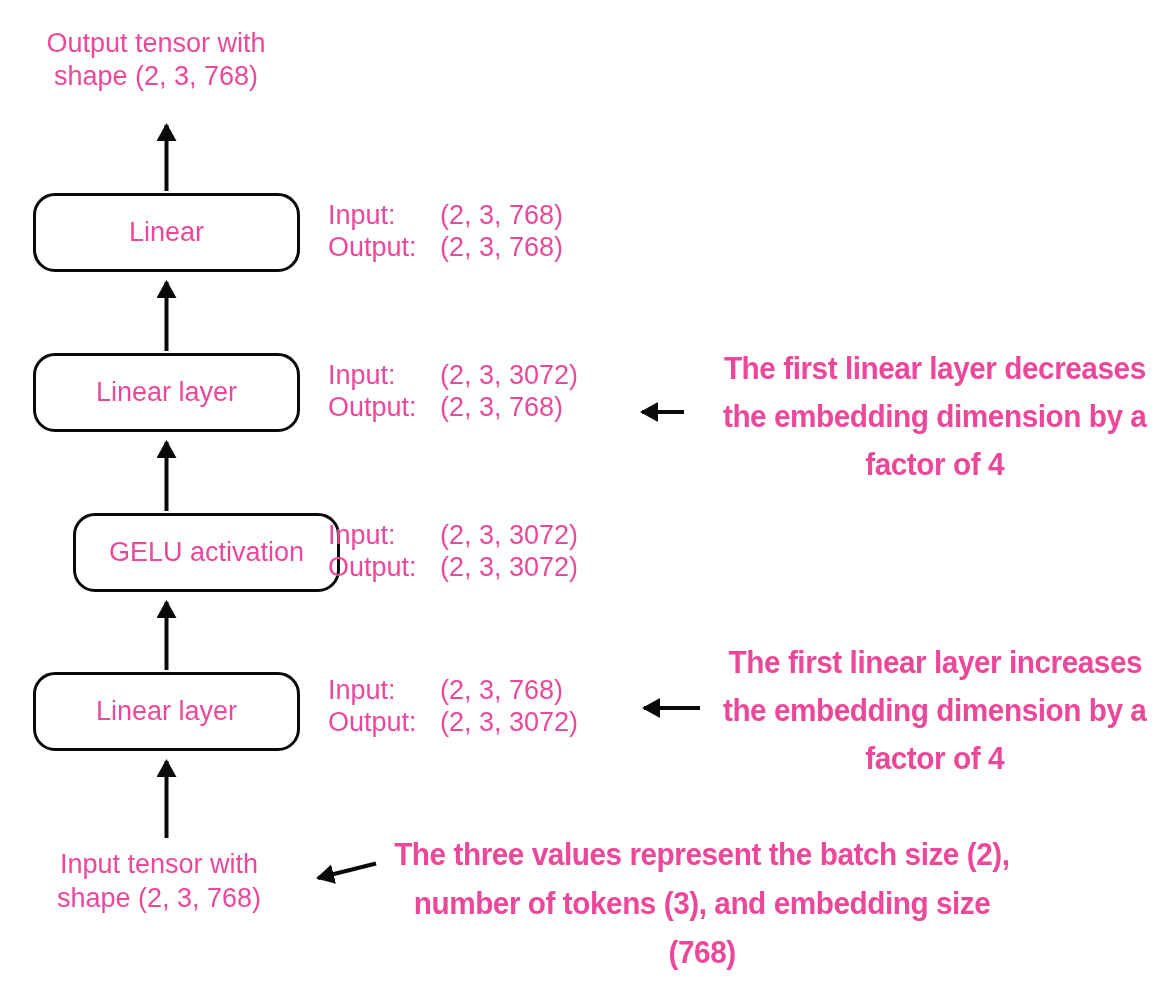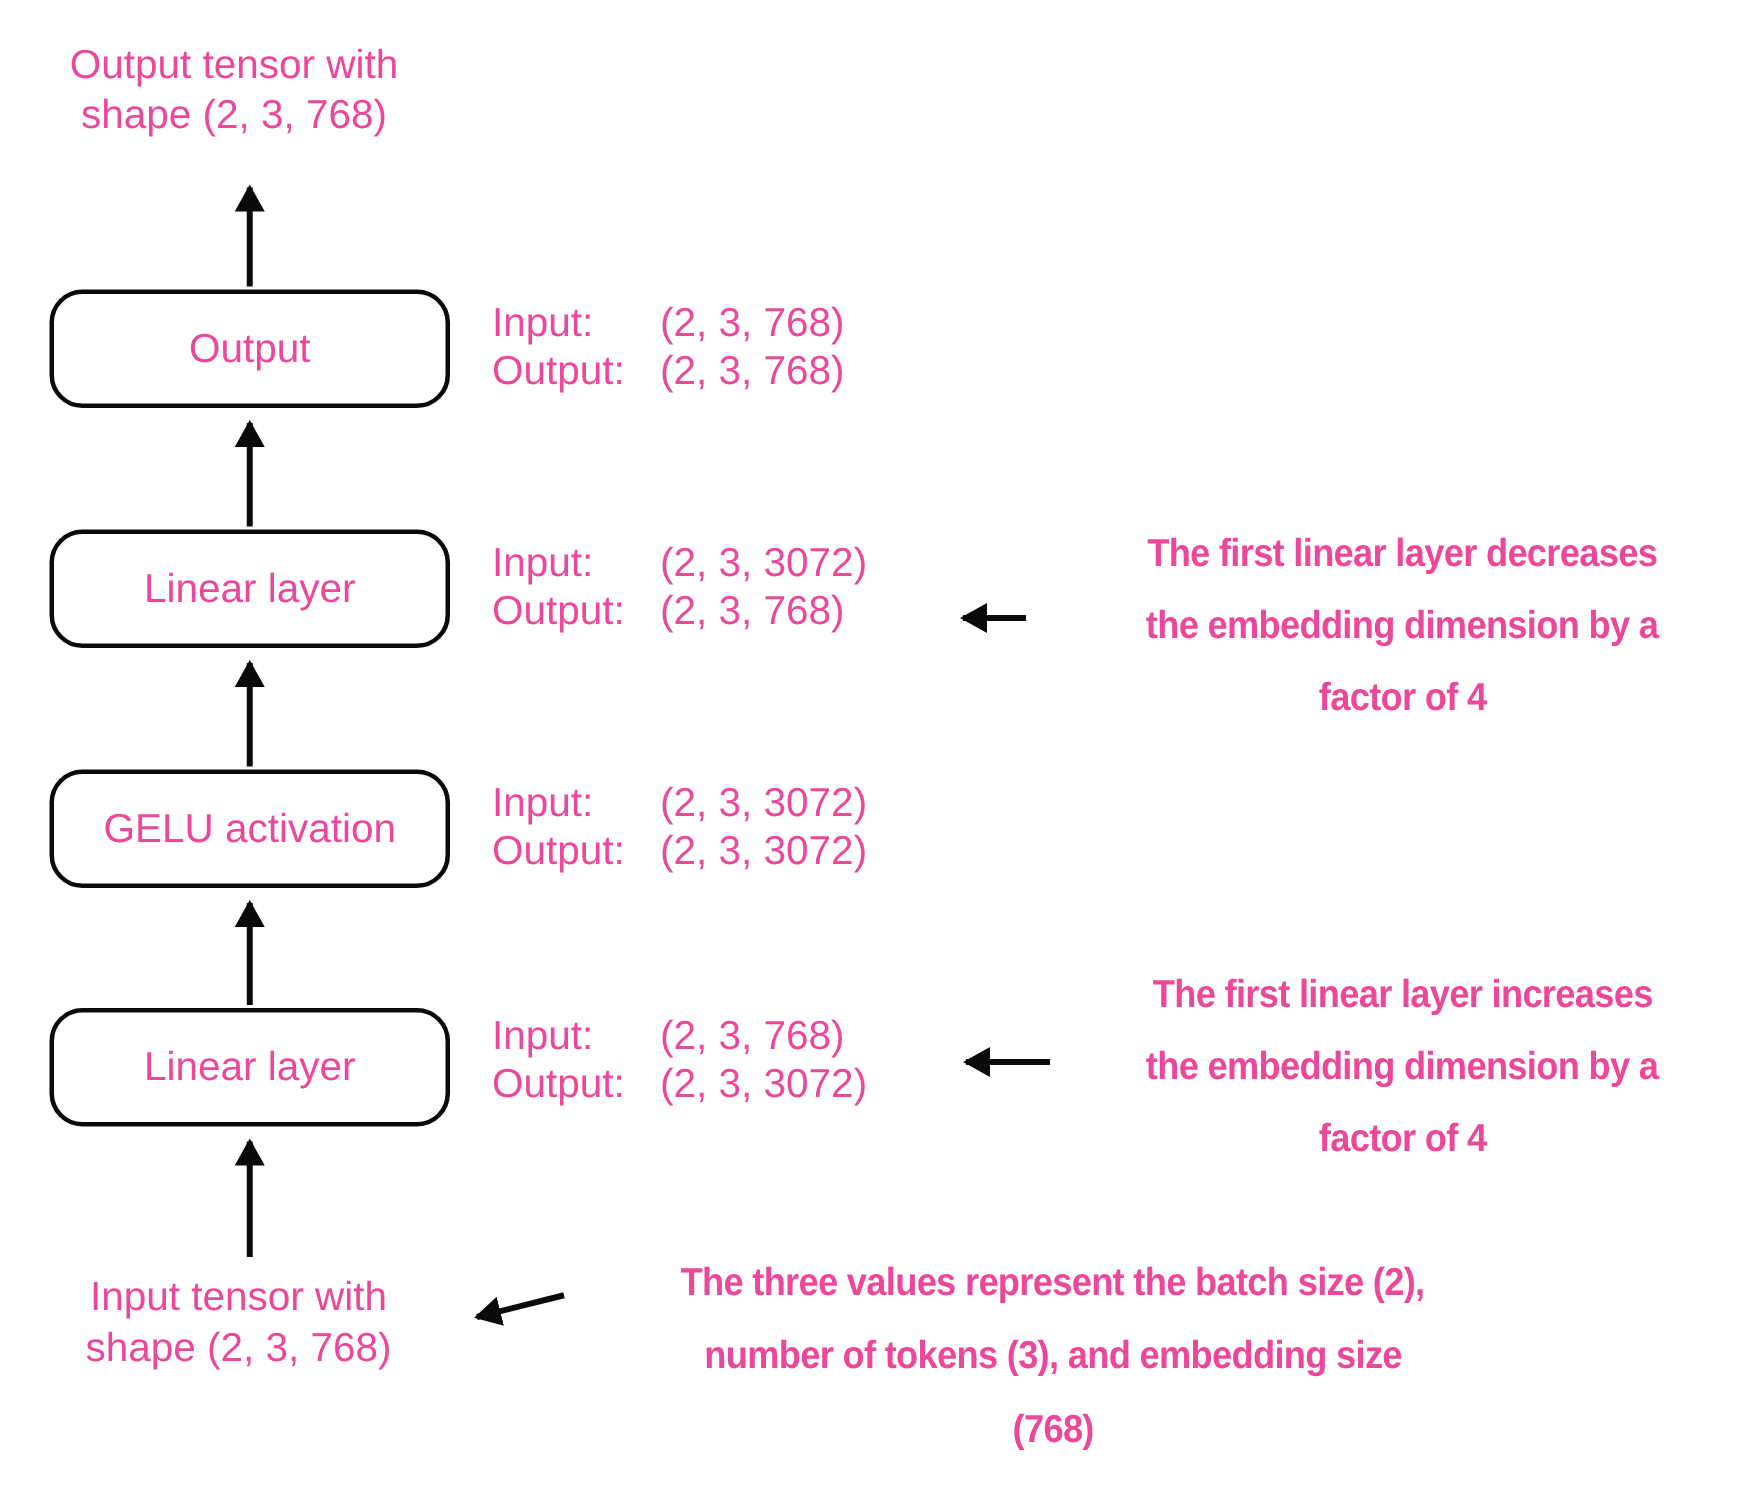--- a/index.html
+++ b/index.html
@@ -16,21 +16,21 @@
     left:33px;width:267px;height:79px;
     box-sizing:border-box;
     border:3.5px solid #0a0a0a;
     border-radius:22px;
     display:flex;align-items:center;justify-content:center;
     font-size:27px;
     background:#ffffff;
   }
   #box-dropout{top:193px;}
   #box-linear-top{top:353px;}
-  #box-gelu{top:513px;}
+  #box-gelu{top:513px;margin-left:40px;}
   #box-linear-bottom{top:672px;}
 
   .io-row{
     position:absolute;
     left:328px;
     font-size:27px;
     line-height:32px;
     white-space:nowrap;
   }
   .io-row .io-label{display:inline-block;width:112px;}
@@ -45,21 +45,21 @@
     text-align:center;
     font-size:27px;
   }
   #output-tensor-label{left:31px;top:27px;line-height:33px;}
   #input-tensor-label{left:34px;top:847px;line-height:34px;}
 
   .annotation{
     position:absolute;
     display:flex;flex-direction:column;align-items:center;
     font-weight:bold;
-    font-size:26px;
+    font-size:32px;
     letter-spacing:-0.5px;
   }
   .annotation .line{white-space:nowrap;transform:scaleX(0.93);}
   #annotation-decrease{left:725px;width:420px;top:344px;line-height:48px;}
   #annotation-increase{left:725px;width:420px;top:638px;line-height:48px;justify-content:space-between;}
   #annotation-batch{left:402px;width:600px;top:830px;line-height:49px;}
 
   #arrow-layer{
     position:absolute;left:0;top:0;width:1170px;height:1008px;
     pointer-events:none;
@@ -89,21 +89,21 @@
   <div class="tensor-label" id="output-tensor-label">
     <div>Output tensor with</div>
     <div>shape (2, 3, 768)</div>
   </div>
   <div class="tensor-label" id="input-tensor-label">
     <div>Input tensor with</div>
     <div>shape (2, 3, 768)</div>
   </div>
 
   <div class="layer-box" id="box-dropout">
-    <span>Output</span>
+    <span>Linear</span>
   </div>
   <div class="layer-box" id="box-linear-top">
     <span>Linear layer</span>
   </div>
   <div class="layer-box" id="box-gelu">
     <span>GELU activation</span>
   </div>
   <div class="layer-box" id="box-linear-bottom">
     <span>Linear layer</span>
   </div>

